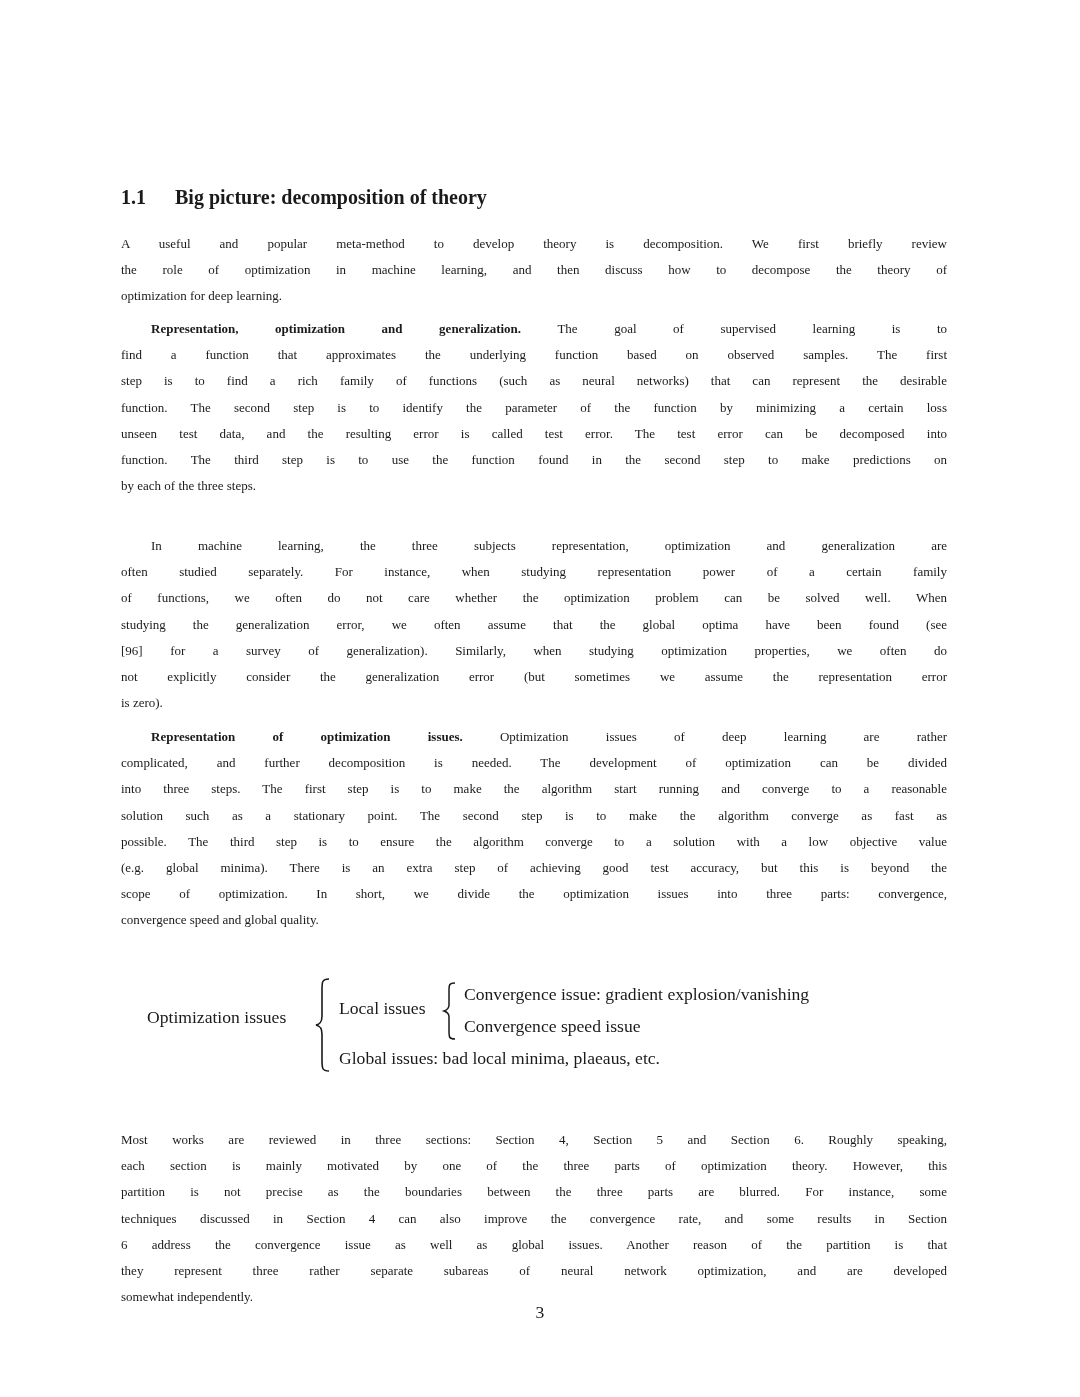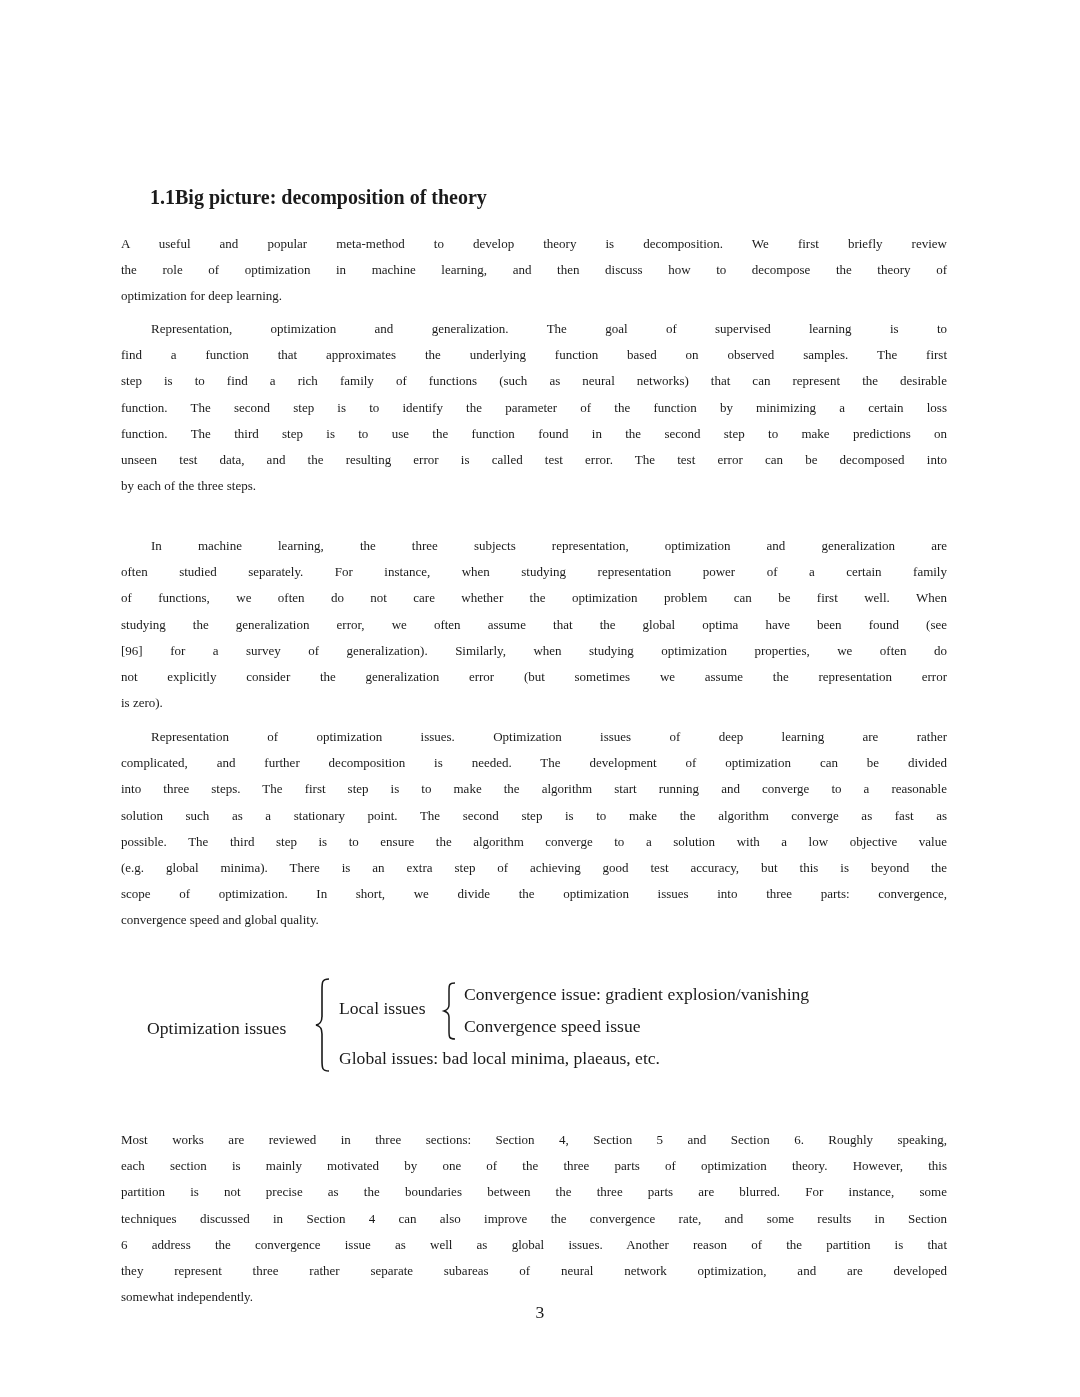--- a/index.html
+++ b/index.html
@@ -1,25 +1,25 @@
 <!DOCTYPE html>
 <html><head>
 <meta charset="utf-8">
 <style>
   html, body { margin: 0; padding: 0; background: #ffffff; }
   body { width: 1080px; height: 1397px; position: relative; overflow: hidden;
          font-family: "Liberation Serif", "DejaVu Serif", serif; color: #1a1a1a; }
   .page { position: absolute; left: 0; top: 0; width: 1080px; height: 1397px; }
   .heading { position: absolute; left: 121px; top: 186px; font-size: 20px; font-weight: bold; white-space: nowrap; }
-  .heading .num { display: inline-block; width: 54px; text-align: right; }
+  .heading .num { display: inline-block; width: 54px; }
   .para { position: absolute; left: 121px; width: 826px; font-size: 13px; }
   .line { height: 26.2px; line-height: 26.2px; text-align: justify; text-align-last: justify; white-space: nowrap; overflow: visible; display: block; }
   .line.last { text-align-last: left; }
   .line.indent { padding-left: 30px; }
-  .bold { font-weight: normal; }
+  .bold { font-weight: bold; }
   .tree { position: absolute; left: 147px; top: 978px; width: 760px; height: 100px; font-size: 17.6px; }
   .tree .t { position: absolute; white-space: nowrap; }
   .tree svg { position: absolute; overflow: visible; }
   .pagenum { position: absolute; left: 0; width: 1080px; top: 1302px; text-align: center; font-size: 17.6px; }
 </style>
 </head>
 <body>
 
 <div class="page">
 
@@ -31,48 +31,48 @@
     <span class="line" style="white-space: normal;"><span style="white-space: nowrap;">A useful and popular meta-method to develop theory is decomposition. We first briefly review</span></span>
     <span class="line" style="white-space: normal;"><span style="white-space: nowrap;">the role of optimization in machine learning, and then discuss how to decompose the theory of</span></span>
     <span class="line last">optimization for deep learning.</span>
   </div>
 
   <div class="para" style="top:316px;">
     <span class="line indent" style="white-space: normal;"><span style="white-space: nowrap; word-spacing: 0.0015625px;"><span class="bold">Representation, optimization and generalization.</span> <span>The goal of supervised learning is to</span></span></span>
     <span class="line" style="white-space: normal;"><span style="white-space: nowrap;">find a function that approximates the underlying function based on observed samples. The first</span></span>
     <span class="line" style="white-space: normal;"><span style="white-space: nowrap; margin-top: 11px;">step is to find a rich family of functions (such as neural networks) that can represent the desirable</span></span>
     <span class="line" style="white-space: normal;"><span style="white-space: nowrap;">function. The second step is to identify the parameter of the function by minimizing a certain loss</span></span>
+    <span class="line" style="white-space: normal;"><span style="white-space: nowrap;">unseen test data, and the resulting error is called test error. The test error can be decomposed into</span></span>
     <span class="line" style="white-space: normal;"><span style="white-space: nowrap;">function. The third step is to use the function found in the second step to make predictions on</span></span>
-    <span class="line" style="white-space: normal;"><span style="white-space: nowrap;">unseen test data, and the resulting error is called test error. The test error can be decomposed into</span></span>
     <span class="line last">by each of the three steps.</span>
   </div>
 
   <div class="para" style="top:533px;">
     <span class="line indent" style="white-space: normal;"><span style="white-space: nowrap; margin-top: 29px;">In machine learning, the three subjects representation, optimization and generalization are</span></span>
     <span class="line" style="white-space: normal;"><span style="white-space: nowrap; margin-top: 10px;">often studied separately. For instance, when studying representation power of a certain family</span></span>
-    <span class="line" style="white-space: normal;"><span style="white-space: nowrap;">of functions, we often do not care whether the optimization problem can be first well. When</span></span>
+    <span class="line" style="white-space: normal;"><span style="white-space: nowrap;">of functions, we often do not care whether the optimization problem can be solved well. When</span></span>
     <span class="line" style="white-space: normal;"><span style="white-space: nowrap;">studying the generalization error, we often assume that the global optima have been found (see</span></span>
     <span class="line" style="white-space: normal;"><span style="white-space: nowrap;">[96] for a survey of generalization). Similarly, when studying optimization properties, we often do</span></span>
     <span class="line" style="white-space: normal;"><span style="white-space: nowrap;">not explicitly consider the generalization error (but sometimes we assume the representation error</span></span>
     <span class="line last">is zero).</span>
   </div>
 
   <div class="para" style="top:724px;">
     <span class="line indent" style="white-space: normal;"><span style="white-space: nowrap;"><span class="bold">Representation of optimization issues.</span> <span>Optimization issues of deep learning are rather</span></span></span>
     <span class="line" style="white-space: normal;"><span style="white-space: nowrap;">complicated, and further decomposition is needed. The development of optimization can be divided</span></span>
     <span class="line" style="white-space: normal;"><span style="white-space: nowrap;">into three steps. The first step is to make the algorithm start running and converge to a reasonable</span></span>
     <span class="line" style="white-space: normal;"><span style="white-space: nowrap;">solution such as a stationary point. The second step is to make the algorithm converge as fast as</span></span>
     <span class="line" style="white-space: normal;"><span style="white-space: nowrap;">possible. The third step is to ensure the algorithm converge to a solution with a low objective value</span></span>
     <span class="line" style="white-space: normal;"><span style="white-space: nowrap;">(e.g. global minima). There is an extra step of achieving good test accuracy, but this is beyond the</span></span>
     <span class="line" style="white-space: normal;"><span style="white-space: nowrap;">scope of optimization. In short, we divide the optimization issues into three parts: convergence,</span></span>
     <span class="line last">convergence speed and global quality.</span>
   </div>
 
   <div class="tree">
-    <span class="t" style="left:0; top:40px;">Optimization issues</span>
+    <span class="t" style="left:0; top:29px;">Optimization issues</span>
     <svg style="left:168px; top:0;" width="16" height="94" viewBox="0 0 16 94">
       <path d="M14 1 C 7 1, 7 4, 7 12 L 7 38 C 7 44, 5 46, 1 47 C 5 48, 7 50, 7 56 L 7 82 C 7 90, 7 93, 14 93" fill="none" stroke="#1a1a1a" stroke-width="1.6"></path>
     </svg>
     <span class="t" style="left:192px; top:20px;">Local issues</span>
     <svg style="left:296px; top:4px;" width="14" height="58" viewBox="0 0 14 58">
       <path d="M12 1 C 6 1, 6 3, 6 9 L 6 23 C 6 27, 4 28, 1 29 C 4 30, 6 31, 6 35 L 6 49 C 6 55, 6 57, 12 57" fill="none" stroke="#1a1a1a" stroke-width="1.5"></path>
     </svg>
     <span class="t" style="left:317px; top:6px;">Convergence issue: gradient explosion/vanishing</span>
     <span class="t" style="left:317px; top:38px;text-align:center;">Convergence speed issue</span>
     <span class="t" style="left:192px; top:70px;">Global issues: bad local minima, plaeaus, etc.</span>

